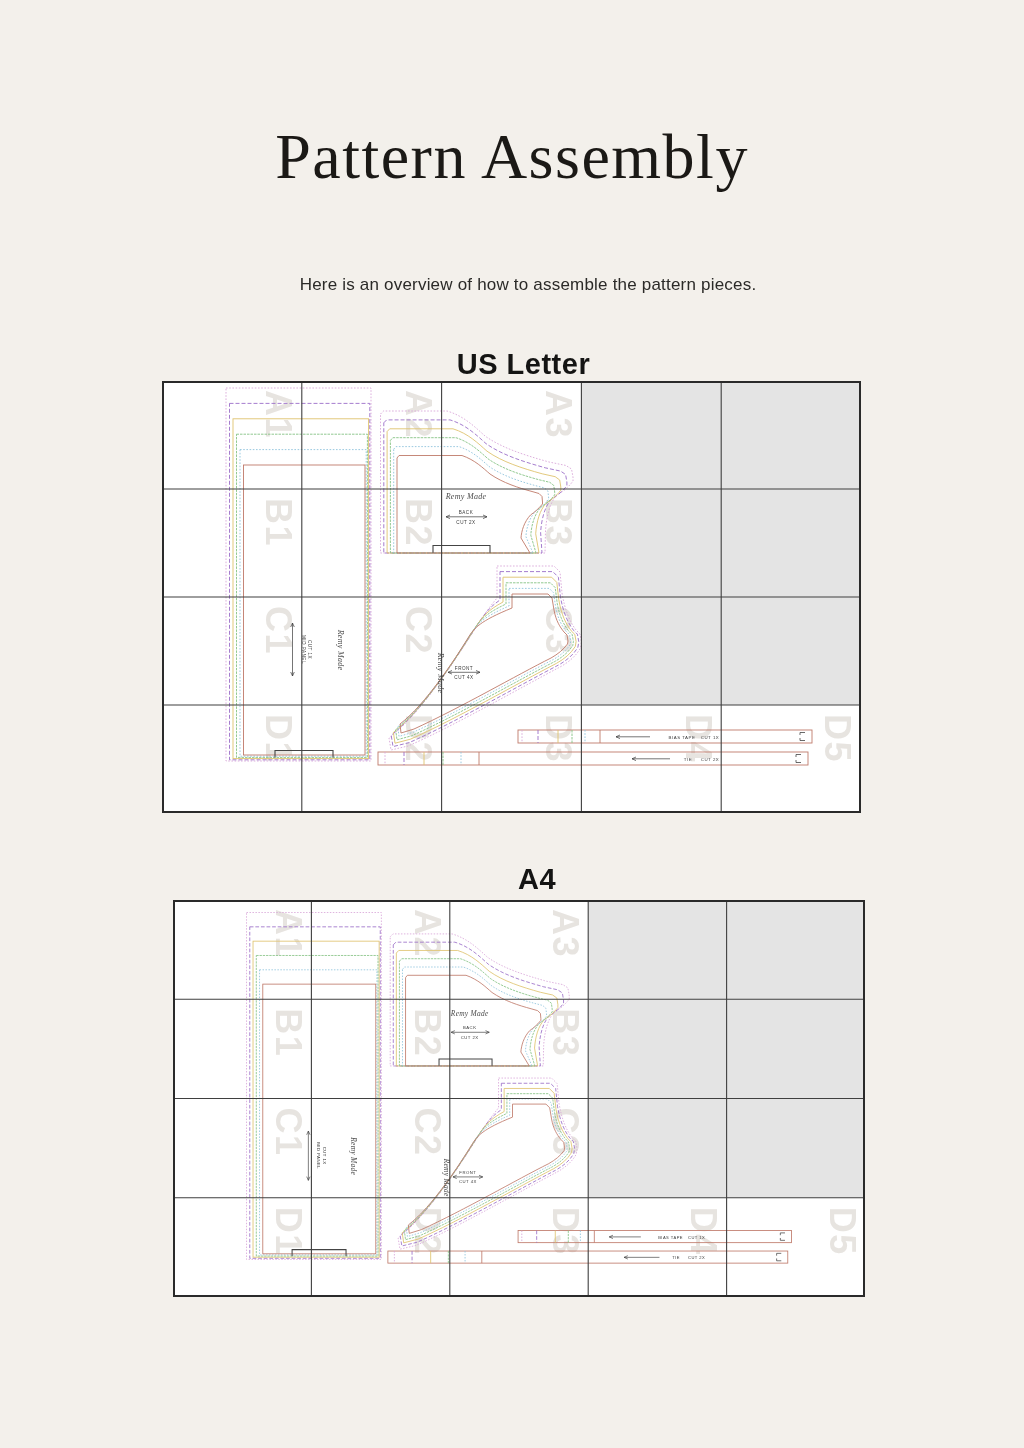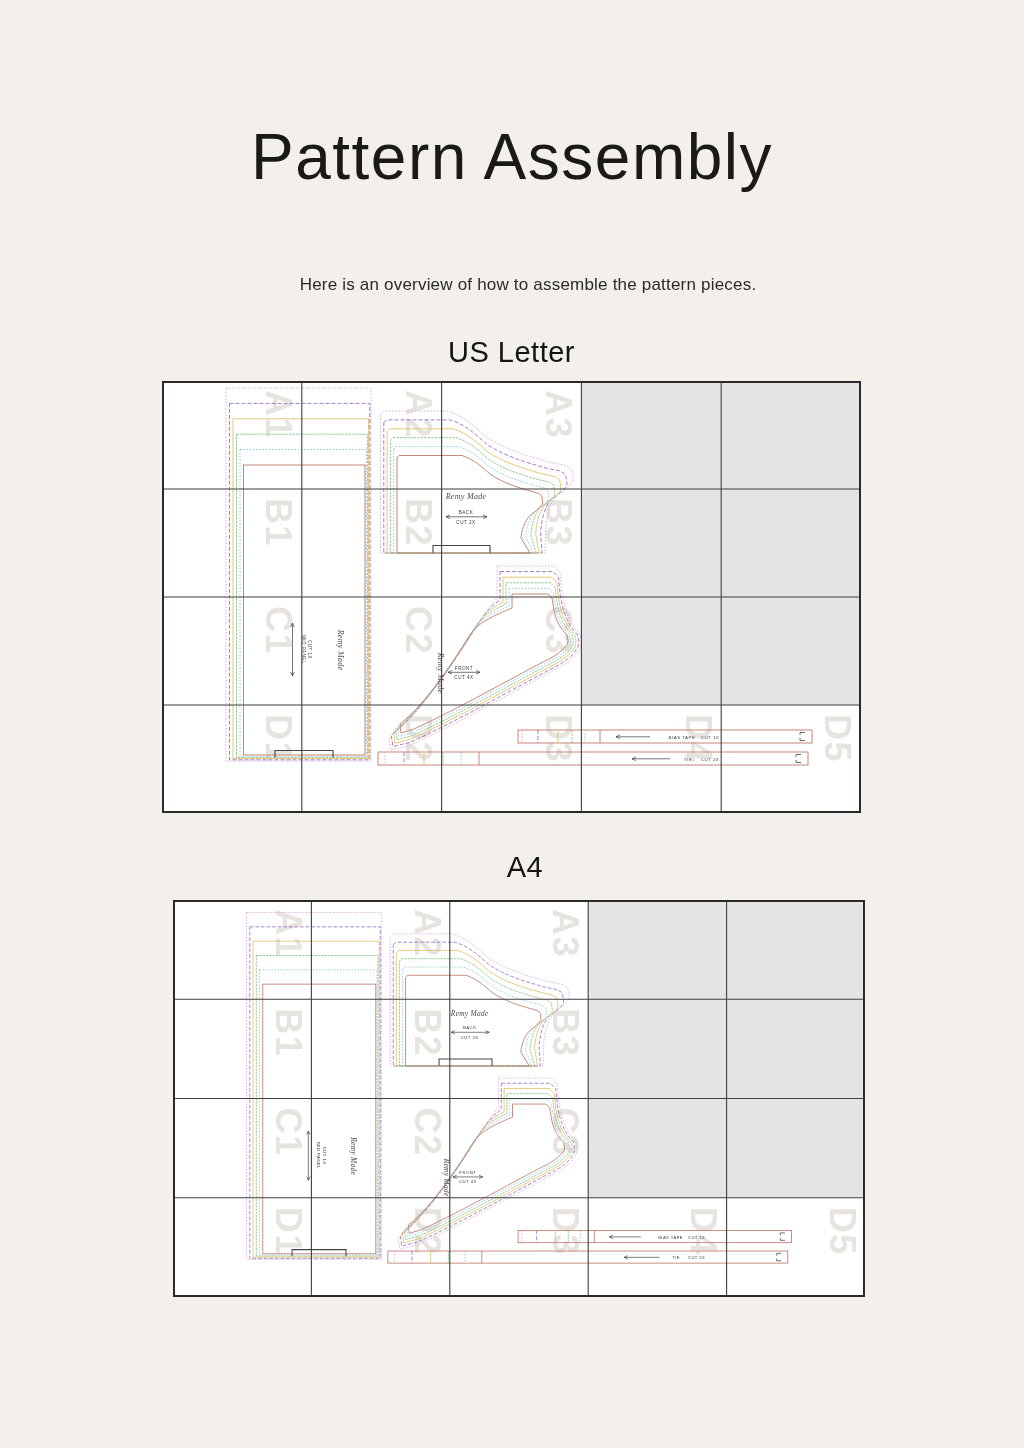--- a/index.html
+++ b/index.html
@@ -3,29 +3,29 @@
 <meta charset="utf-8">
 <style>
   html,body{margin:0;padding:0;}
   body{
     width:1024px;height:1448px;position:relative;overflow:hidden;
     background:#f3f0eb;
     font-family:"Liberation Sans",sans-serif;
   }
   .page-title{
     position:absolute;top:122px;left:0;width:1024px;margin:0;
-    text-align:center;font-family:Liberation Sans, sans-serif;font-weight:400;
+    text-align:center;font-family:Liberation Serif, serif;font-weight:400;
     font-size:64px;letter-spacing:1.5px;color:#1b1916;line-height:1.1;
   }
   .page-subtitle{
     position:absolute;top:259px;left:0;width:1024px;margin:16px;
     text-align:center;font-size:17px;letter-spacing:.2px;color:#2b2a28;
   }
   .diagram-heading{
-    position:absolute;margin:0;text-align:center;font-weight:400;
+    position:absolute;margin:12px;text-align:center;font-weight:700;
     font-size:29px;letter-spacing:.5px;color:#141413;
   }
   .diagram-heading.us{left:162px;width:699px;top:336px;}
   .diagram-heading.a4{left:179px;width:692px;top:851px;}
   svg.assembly{position:absolute;display:block;}
   svg.assembly.us{left:162px;top:381px;width:699px;height:432px;}
   svg.assembly.a4{left:173px;top:900px;width:692px;height:397px;}
 </style>
 </head>
 <body>

